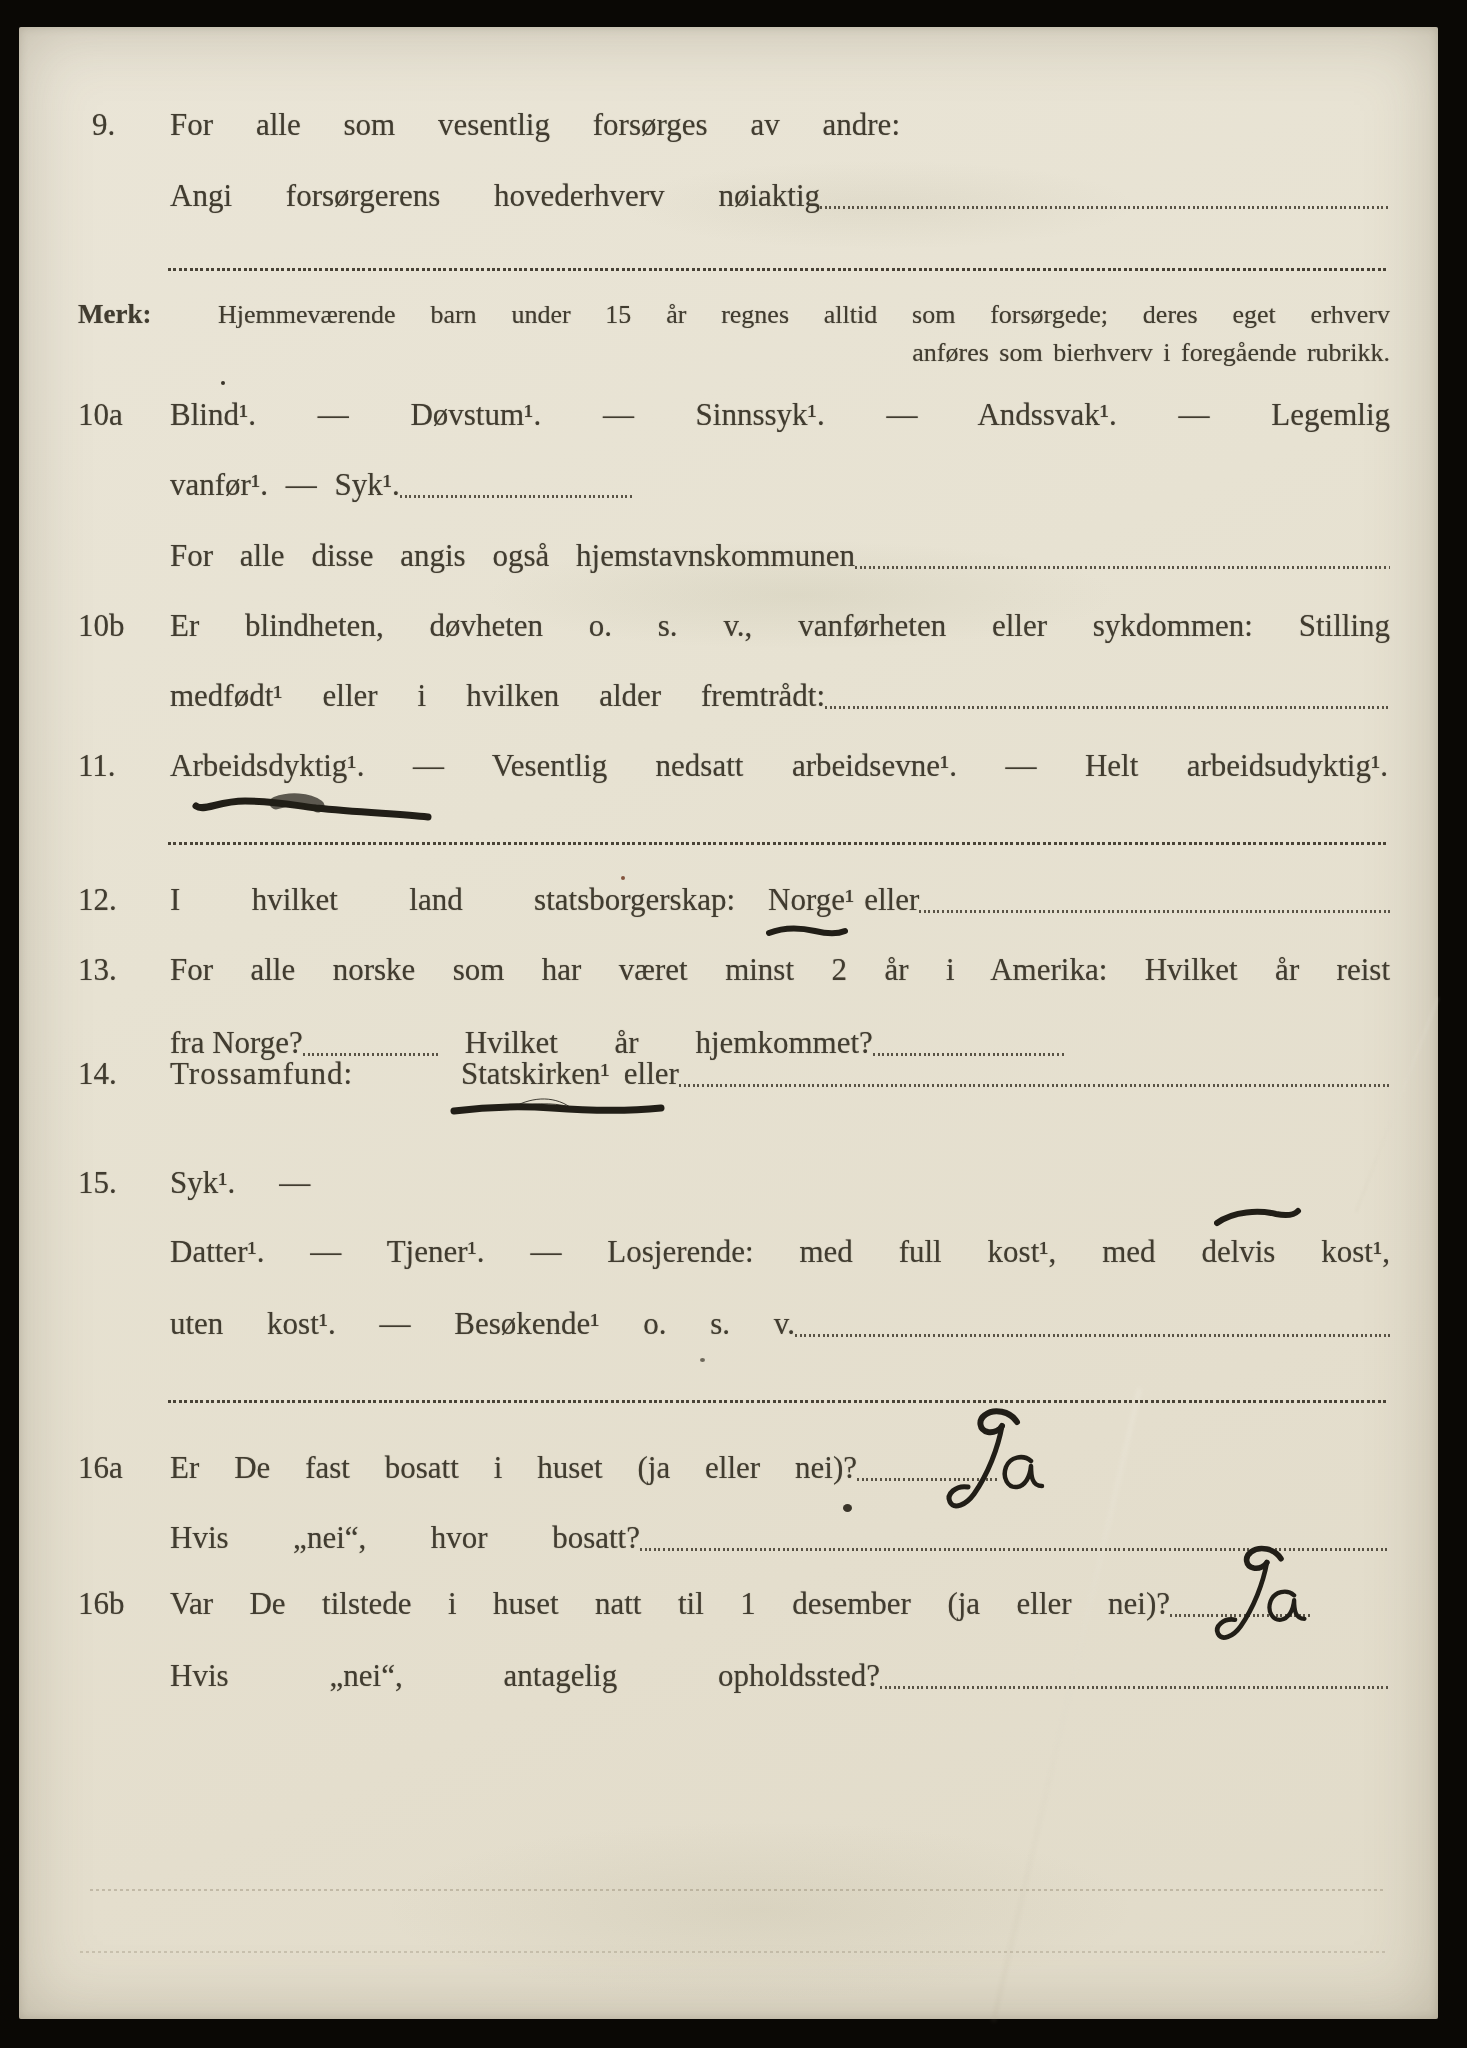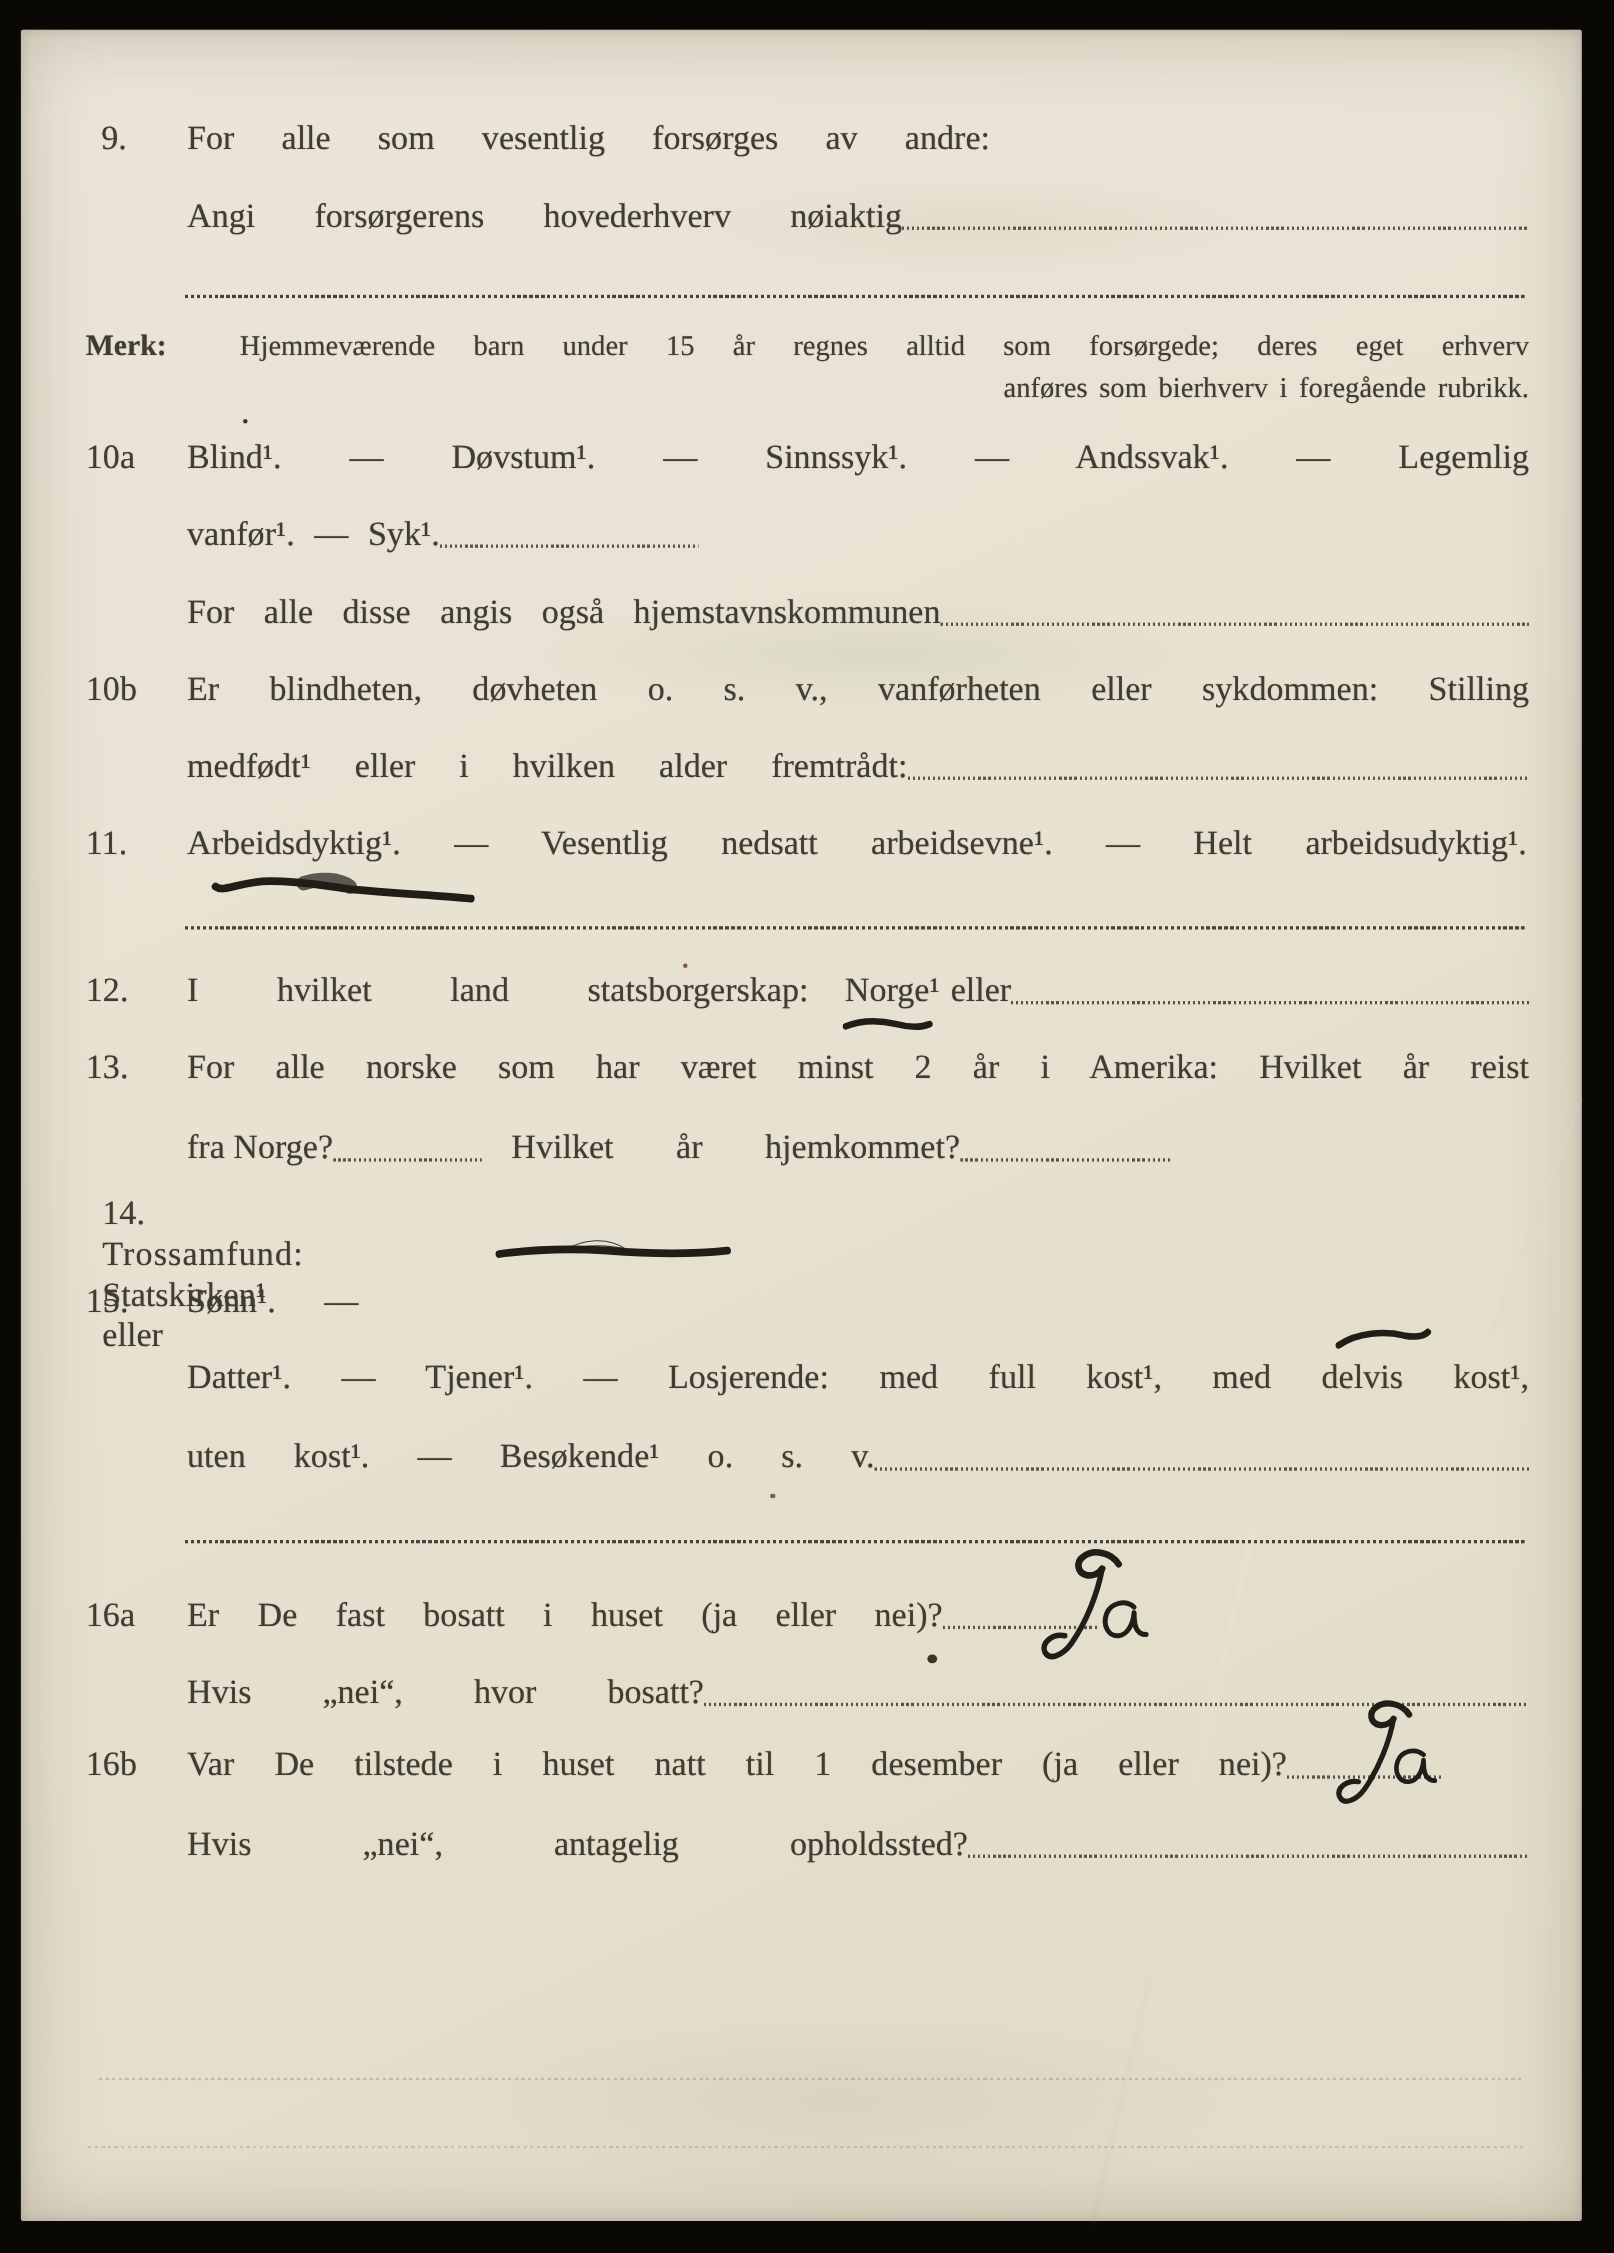--- a/index.html
+++ b/index.html
@@ -118,35 +118,35 @@
     <span class="jt" style="flex:1;">For alle norske som har været minst 2 år i Amerika: Hvilket år reist</span>
   </div>
   <div class="line" style="top:1024px;width:988px;">
     <span class="sp"></span>
     <span class="seg">fra Norge?</span>
     <span class="leader fixed" style="width:135px;"></span>
     <span class="jt" style="width:408px;margin-left:27px;">Hvilket år hjemkommet?</span>
     <span class="leader"></span>
   </div>
 
-  <div class="line" style="top:1084px;width:1312px;flex-direction:column;">
+  <div class="line" style="top:1055px;width:1312px;">
     <span class="num">14.</span>
     <span class="seg" style="width:276px;letter-spacing:1px;">Trossamfund:</span>
     <span class="seg" style="margin-left:15px;">Statskirken¹</span>
     <svg class="pen" style="left:372px;top:40px;" width="215" height="24" viewBox="0 0 215 24">
       <path d="M4 16 C42 11 72 11 102 13 C142 16 182 16 211 13" stroke-width="7"></path>
       <path d="M60 14 C80 2 102 0 120 12 C102 7 80 8 60 14 Z" fill="#211e17" stroke="none" opacity=".85"></path>
     </svg>
     <span class="seg" style="margin-left:14px;">eller</span>
     <span class="leader"></span>
   </div>
 
   <div class="line" style="top:1164px;width:1312px;">
     <span class="num">15.</span>
-    <span class="seg">Sønn¹.</span>
+    <span class="seg">Syk¹.</span>
     <svg class="pen" style="left:1136px;top:42px;" width="88" height="22" viewBox="0 0 88 22">
       <path d="M3 17 C20 5 45 4 62 8 C72 10 80 9 84 5" stroke-width="6"></path>
     </svg>
     <span class="seg" style="margin-left:44px;">—</span>
   </div>
   <div class="line" style="top:1233px;width:1312px;">
     <span class="sp"></span>
     <span class="jt" style="flex:1;">Datter¹. — Tjener¹. — Losjerende: med full kost¹, med delvis kost¹,</span>
   </div>
   <div class="line" style="top:1305px;width:1312px;">

